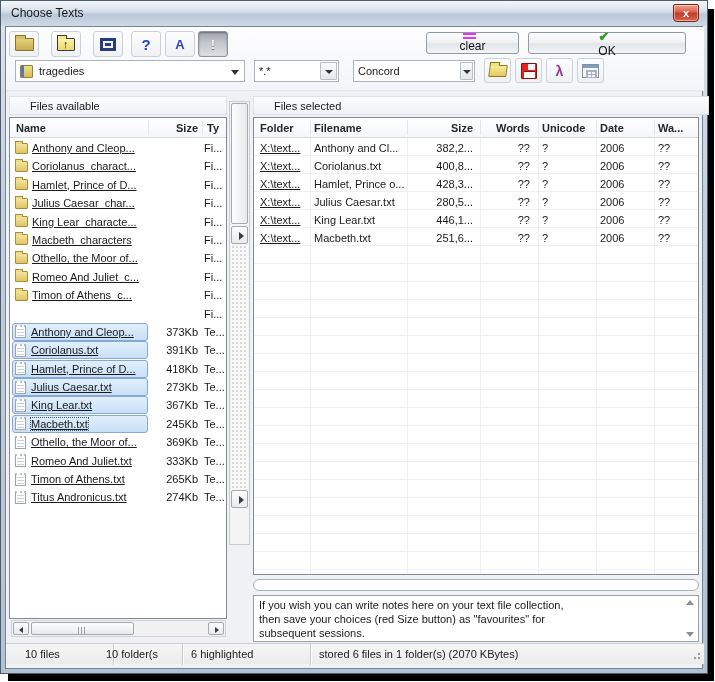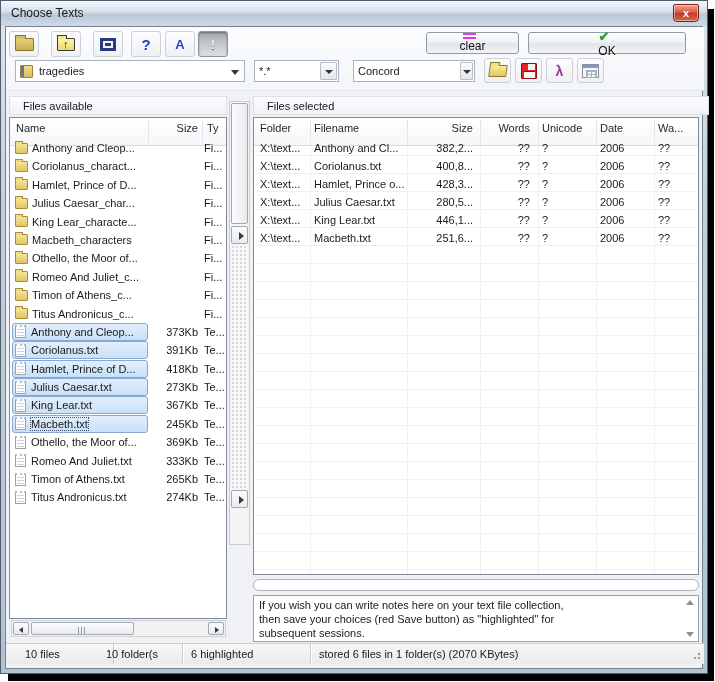--- a/index.html
+++ b/index.html
@@ -85,56 +85,56 @@
     border-left:4px solid transparent; border-right:4px solid transparent; border-top:4px solid #333; }
   .ic-folder-combo { width:13px; height:13px; background:linear-gradient(180deg,#efe087,#d9bd5d);
     border:1px solid #97803a; border-radius:1px; margin-right:6px; position:relative; }
   .ic-folder-combo::before { content:""; position:absolute; left:0; top:0; bottom:0; width:3px; background:#5a79a8; }
 
   .smbtn { position:absolute; top:31px; width:27px; height:25px; border:1px solid #ccd1d7;
     border-radius:3px; background:linear-gradient(180deg,#fdfdfe,#eef0f3);
     display:flex; align-items:center; justify-content:center; }
 
   
-  .plabel { position:absolute; top:69px; height:19px; line-height:19px; padding-left:13px;
+  .plabel { position:absolute; top:69px; height:19px; line-height:19px; padding-left:20px;
     background:linear-gradient(180deg,#fbfcfd,#f0f2f5); border:1px solid #dde1e6; color:#16181b; }
 
   
   .listbox { position:absolute; background:#fff; border:1px solid #7f8archive:#7f8archive;border:1px solid #7f8a96; }
-  .lheader { position:absolute; left:0; top:0; right:0; height:28px;
-    background:linear-gradient(180deg,#ffffff,#f4f6f8); border-bottom:1px solid #d7dade; }
+  .lheader { position:absolute; left:0; top:0; right:0; height:20px;
+    background:linear-gradient(180deg,#ffffff,#f4f6f8); border-bottom:1px solid #d7dade;font-weight:bold; }
   .lheader .hcell { position:absolute; top:0; height:20px; line-height:20px; color:#24282d; overflow:hidden; }
   .hsep { position:absolute; top:2px; bottom:2px; width:1px; background:#e2e5e9; }
 
   .lrow { position:relative; height:18.4px; cursor:default; }
   .c-name { position:absolute; left:2px; top:0; height:18px; width:136px;
     display:flex; align-items:center; border:1px solid transparent; border-radius:3px; padding-left:2px;
     overflow:hidden; white-space:nowrap; }
   .lrow.selected .c-name { background:linear-gradient(180deg,#e2effc,#c8e0f8); border-color:#86a8d3; }
   .lrow.focused .nm { outline:1px dotted #44566e; }
   .c-size { position:absolute; left:142px; width:46px; line-height:18.4px; text-align:right; }
   .c-type { position:absolute; left:194px; width:22px; line-height:18.4px; overflow:hidden; white-space:nowrap; }
-  .nm { white-space:nowrap; }
+  .nm { white-space:nowrap;text-decoration:underline; }
 
   .ic-item-folder { flex:0 0 13px; width:13px; height:11px; margin-right:4px;
     background:linear-gradient(180deg,#f3e59a,#e0c564); border:1px solid #a88c3c; border-radius:1px; position:relative; }
   .ic-item-folder::before { content:""; position:absolute; left:-1px; top:-3px; width:6px; height:2px;
     background:#eddc85; border:1px solid #a88c3c; border-bottom:none; }
   .ic-item-file { flex:0 0 11px; width:11px; height:13px; margin-right:5px; background:#fff;
     border:1px solid #9aa2ab; border-top:2px dotted #b7bec6; position:relative; }
   .ic-item-file::before { content:""; position:absolute; left:1px; top:2px; width:7px; height:7px;
     background:linear-gradient(180deg,#c9d2da 1px,transparent 1px) 0 0/100% 3px; }
 
   
   .rgridlines { position:absolute; left:0; top:20px; right:0; bottom:0;
     background:repeating-linear-gradient(180deg,transparent 0 17px,#eef0f3 17px 18px); }
   .vline { position:absolute; top:20px; bottom:0; width:1px; background:#eef0f3; }
   .rrow { position:relative; height:18px; }
   .rrow span { position:absolute; line-height:18px; overflow:hidden; white-space:nowrap; }
-  .r-folder { left:6px; width:48px; }  .r-file { left:60px; width:93px; }
+  .r-folder { left:6px; width:48px;text-decoration:underline; }  .r-file { left:60px; width:93px; }
   .r-size { left:153px; width:66px; text-align:right; }
   .r-words { left:226px; width:50px; text-align:right; }
   .r-uni { left:288px; width:40px; } .r-date { left:346px; width:44px; } .r-wa { left:404px; width:38px; }
 
   
   .vsb { position:absolute; left:223px; top:74px; width:21px; height:444px;
     background:#f4f4f4; border:1px solid #c9cdd2; }
   .vsb .thumb { position:absolute; left:1px; right:1px; top:1px; height:121px;
     background:linear-gradient(90deg,#fdfdfd,#e7e9ec); border:1px solid #a4a9af; border-radius:2px; }
   .vsb .sbtn { position:absolute; left:1px; right:1px; height:18px;
@@ -338,24 +338,20 @@
           <div class="lrow kind-folder">
             <span class="c-name">
               <i class="ic ic-item-folder"></i>
               <span class="nm">Timon of Athens_c...</span>
             </span>
             <span class="c-size"></span>
             <span class="c-type">Fi...</span>
           </div>
 
           <div class="lrow kind-folder">
-            <span class="c-name">
-              <i class="ic ic-item-folder"></i>
-              <span class="nm">Titus Andronicus_c...</span>
-            </span>
             <span class="c-size"></span>
             <span class="c-type">Fi...</span>
           </div>
 
           <div class="lrow kind-file selected">
             <span class="c-name">
               <i class="ic ic-item-file"></i>
               <span class="nm">Anthony and Cleop...</span>
             </span>
             <span class="c-size">373Kb</span>
@@ -549,21 +545,21 @@
         </div>
       <div class="hthumb"></div>
       <div class="hbtn right" style="right:1px">
         <i></i>
         </div>
     </div>
 
     <div class="minibar"></div>
     <div class="notes">
       <div>If you wish you can write notes here on your text file collection,</div>
-      <div>then save your choices (red Save button) as "highlighted" for</div>
+      <div>then save your choices (red Size button) as "favourites" for</div>
       <div>subsequent sessions.</div>
       <span class="tri-up"></span>
       <span class="tri-down"></span>
     </div>
 
     <div class="statusbar">
       <div class="seg" style="left:12px;width:96px">10 files</div>
       <div class="seg" style="left:93px;width:84px">10 folder(s</div>
       <div class="seg" style="left:178px;width:127px">6 highlighted</div>
       <div class="seg" style="left:306px;width:380px;border-right:none;box-shadow:none">stored 6 files in 1 folder(s) (2070 KBytes)</div>

